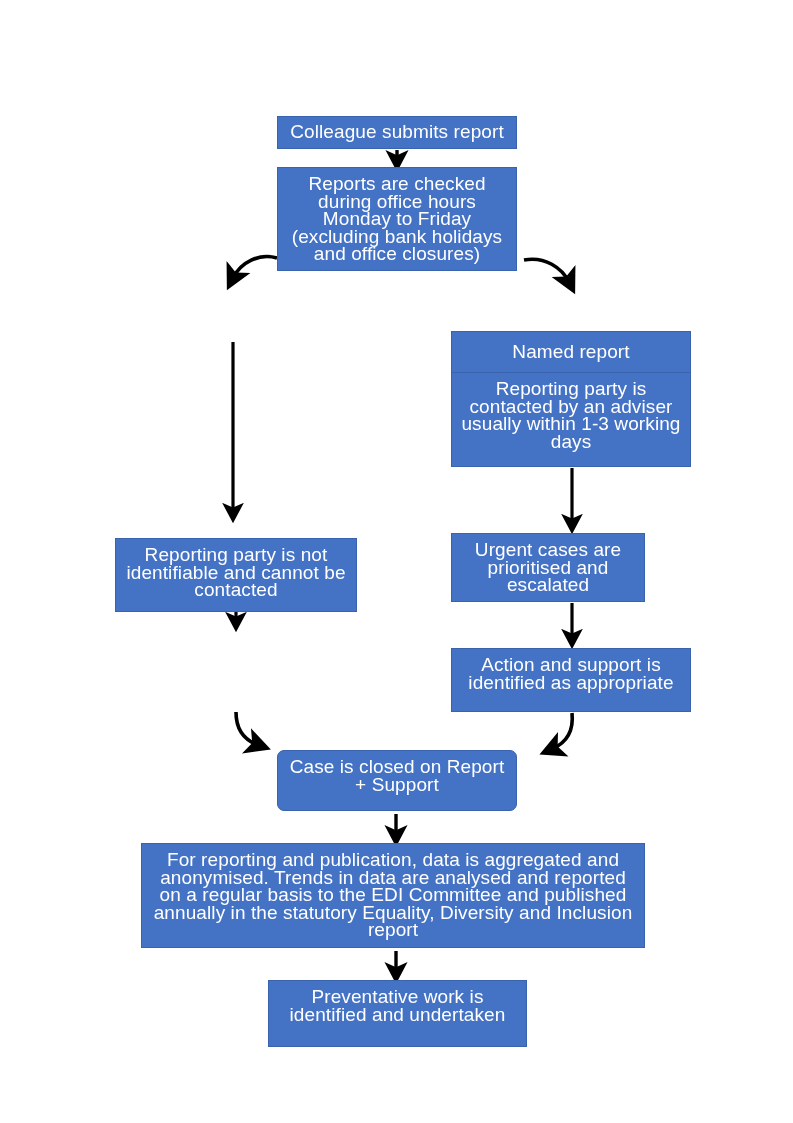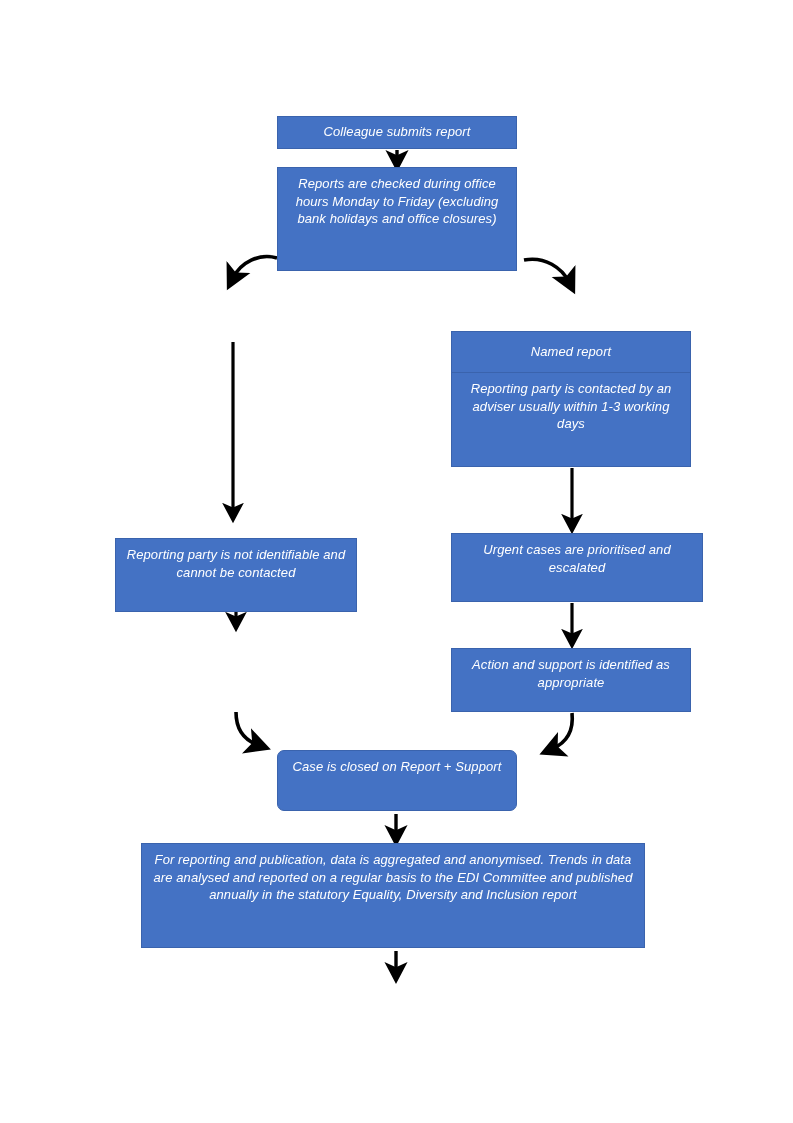--- a/index.html
+++ b/index.html
@@ -18,30 +18,29 @@
     background: #ffffff;
     overflow: hidden;
   }
   .node {
     position: absolute;
     box-sizing: border-box;
     background: #4472C4;
     border: 1px solid #3A63AD;
     color: #ffffff;
     font-family: "Liberation Sans", sans-serif;
-    font-size: 13px;
+    font-size: 19px;
     line-height: 17.5px;
     text-align: center;
     display: flex;
     align-items: flex-start;
     justify-content: center;
     padding: 7px 6px 6px 6px;
     white-space: pre-line;
     letter-spacing: 0.1px;
-    font-style: italic;
   }
   .node.center-v {
     align-items: center;
     padding-top: 4px;
   }
   .node .txt {
     width: 100%;
     display: block;
   }
   svg.arrows {
@@ -131,31 +130,34 @@
   </div>
 
   <div class="node" style="left:451px; top:372px; width:240px; height:95px;">
     <span class="txt">Reporting party is contacted by an adviser usually within 1-3 working days</span>
   </div>
 
   <div class="node" style="left:115px; top:538px; width:242px; height:74px;">
     <span class="txt">Reporting party is not identifiable and cannot be contacted</span>
   </div>
 
-  <div class="node" style="left:451px; top:533px; width:252px; height:69px;">
+  <div class="node" style="left:451px; top:533px; width:194px; height:69px;">
     <span class="txt">Urgent cases are prioritised and escalated</span>
   </div>
 
 
   <div class="node" style="left:451px; top:648px; width:240px; height:64px;">
     <span class="txt">Action and support is identified as appropriate</span>
   </div>
 
   <div class="node" style="left:277px; top:750px; width:240px; height:61px;border-radius:7px;">
     <span class="txt">Case is closed on Report + Support</span>
   </div>
 
   <div class="node" style="left:141px; top:843px; width:504px; height:105px;">
     <span class="txt">For reporting and publication, data is aggregated and anonymised. Trends in data are analysed and reported on a regular basis to the EDI Committee and published annually  in the statutory  Equality, Diversity and Inclusion  report</span>
   </div>
 
+  <div class="node" style="left:268px; top:980px; width:259px; height:67px;">
+    <span class="txt">Preventative  work is identified and undertaken</span>
+  </div>
 
 </div>
 
 </body></html>

